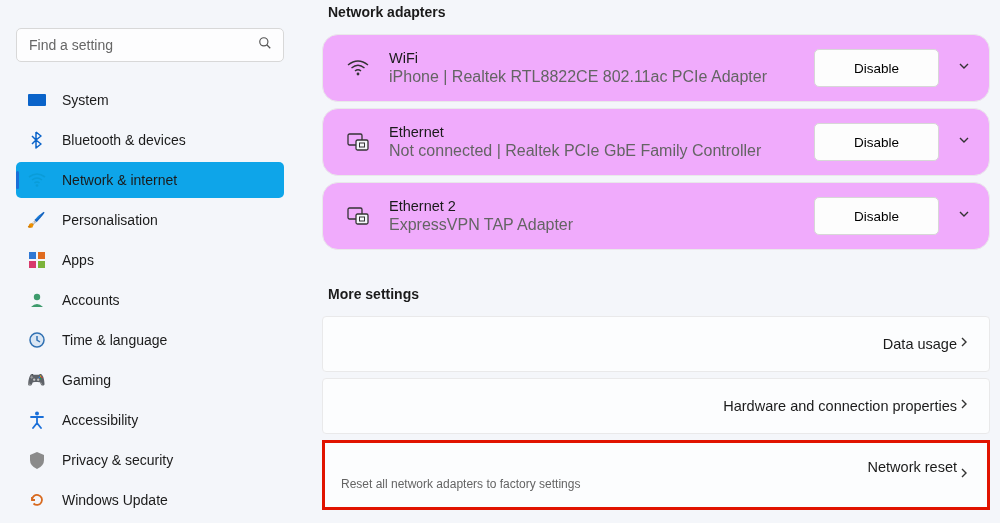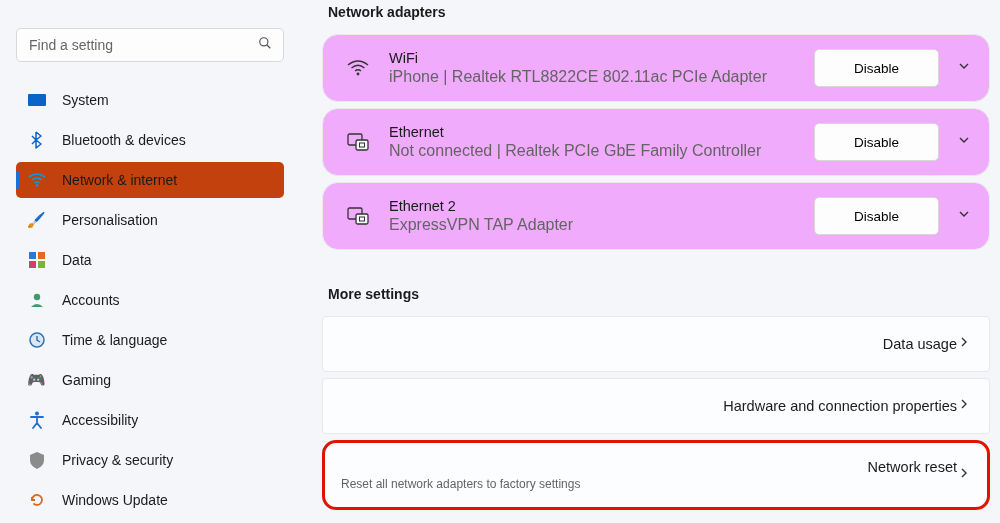--- a/index.html
+++ b/index.html
@@ -16,21 +16,21 @@
   }
   .search-input::placeholder { color: #666; }
   .search-icon { position: absolute; right: 12px; top: 50%; transform: translateY(-50%); color: #555; }
 
   .nav { list-style: none; }
   .nav-item {
     display: flex; align-items: center; height: 36px; padding: 0 12px;
     border-radius: 5px; margin-bottom: 4px; cursor: pointer; font-size: 14px;
     position: relative;
   }
-  .nav-item.active { background: #c2410c; }
+  .nav-item.active { background: #0ea5e9; }
   .nav-item.active::before {
     content: ""; position: absolute; left: 0; top: 9px; bottom: 9px; width: 3px;
     background: #1a6fd8; border-radius: 2px;
   }
   .nav-icon { width: 18px; height: 18px; margin-right: 16px; display: inline-flex; align-items: center; justify-content: center; font-size: 15px; }
 
   
   .main { flex: 1; padding: 0 10px 16px 22px; overflow-y: auto; }
   .section-head { font-size: 14px; font-weight: 600; margin: 4px 0 14px 6px; }
   .section-head.more { margin-top: 36px; }
@@ -47,21 +47,21 @@
     width: 125px; height: 38px; border: 1px solid #d7d7d7; border-radius: 5px;
     background: #fdfdfd; font-size: 13.5px; cursor: pointer; margin-right: 18px;
   }
   .chev { color:#3a3a3a; cursor:pointer; }
 
   .setting-row { background:#fcfdfe; border:1px solid #e9e9ea; border-radius:4px;
     margin-bottom:6px; padding:18px 18px; display:flex; align-items:center; }
   .setting-row .info { flex:1; }
   .setting-row .title { font-size:14.5px;text-align:right; }
   .setting-row .sub { font-size:12px; color:#646464; margin-top:2px; }
-  .setting-row.highlight { border: 3px solid #e11300; border-radius:14px; padding:16px 16px; }
+  .setting-row.highlight { border: 3px solid #e11300; border-radius:0; padding:16px 16px; }
 </style>
 </head>
 <body>
 
 <div class="layout">
   <aside class="sidebar">
     <div class="search-wrap">
       <input class="search-input" type="text" placeholder="Find a setting" style="">
       <span class="search-icon">
         <svg width="14" height="14" viewBox="0 0 24 24" fill="none" stroke="currentColor" stroke-width="2">
@@ -104,21 +104,21 @@
       </li>
       <li class="nav-item">
         <span class="nav-icon">
           <svg width="16" height="16" viewBox="0 0 16 16">
               <rect x="0" y="0" width="7" height="7" fill="#3078d4"></rect>
               <rect x="9" y="0" width="7" height="7" fill="#e06b1f"></rect>
               <rect x="0" y="9" width="7" height="7" fill="#d83b6c"></rect>
               <rect x="9" y="9" width="7" height="7" fill="#7bb33a"></rect>
             </svg>
         </span>
-        <span>Data</span>
+        <span>Apps</span>
       </li>
       <li class="nav-item">
         <span class="nav-icon">
           <svg width="16" height="16" viewBox="0 0 16 16">
               <circle cx="8" cy="5" r="3.2" fill="#3d9b6c"></circle>
               <path d="M2 15 Q8 9 14 15 Z" fill="#3d9b6c"></path>
             </svg>
         </span>
         <span>Accounts</span>
       </li>

